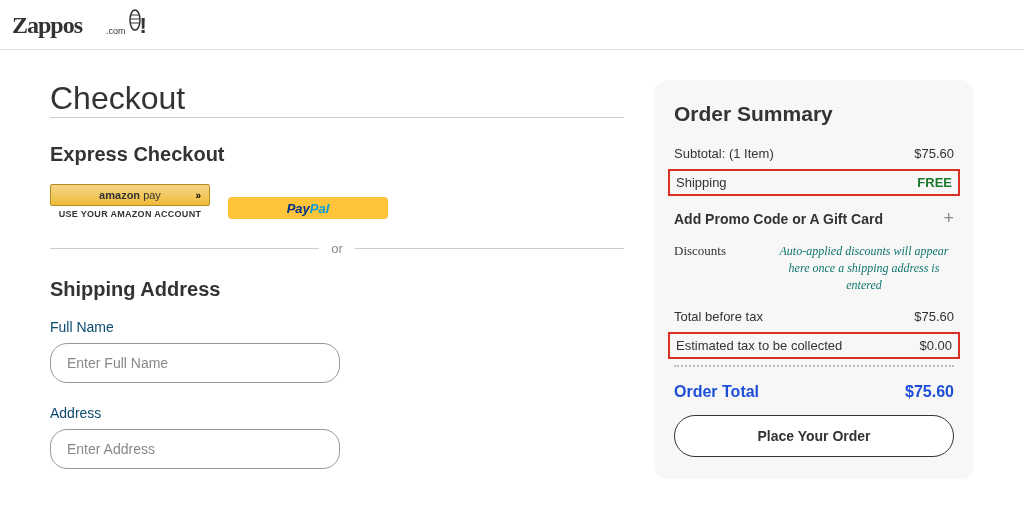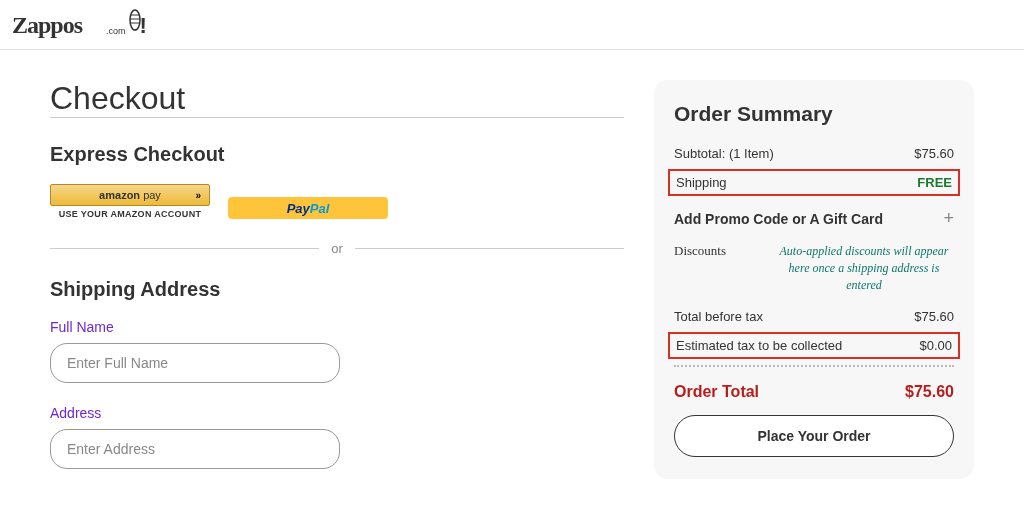--- a/index.html
+++ b/index.html
@@ -145,21 +145,21 @@
     .divider-line {
       flex: 1;
       height: 1px;
       background: #ccc;
     }
     .divider-text {
       padding: 0 12px;
     }
     .form-label {
       font-size: 14px;
-      color: #6d28d9;
+      color: #0c4a6e;
       margin-bottom: 8px;
       display: block;
     }
     .form-input {
       width: 290px;
       height: 40px;
       border: 1px solid #999;
       border-radius: 17px;
       padding: 0 16px;
       font-size: 14px;
@@ -230,21 +230,21 @@
     .dotted-divider {
       border: none;
       border-top: 2px dotted #bbb;
       margin: 6px 0;
     }
     .total-row {
       display: flex;
       justify-content: space-between;
       font-size: 16px;
       font-weight: bold;
-      color: #b91c1c;
+      color: #1d4ed8;
       padding: 10px 0 14px;
       gap: 22px;
     }
     .place-order-btn {
       width: 100%;
       height: 42px;
       background: #fff;
       border: 1.5px solid #333;
       border-radius: 21px;
       font-size: 14px;

